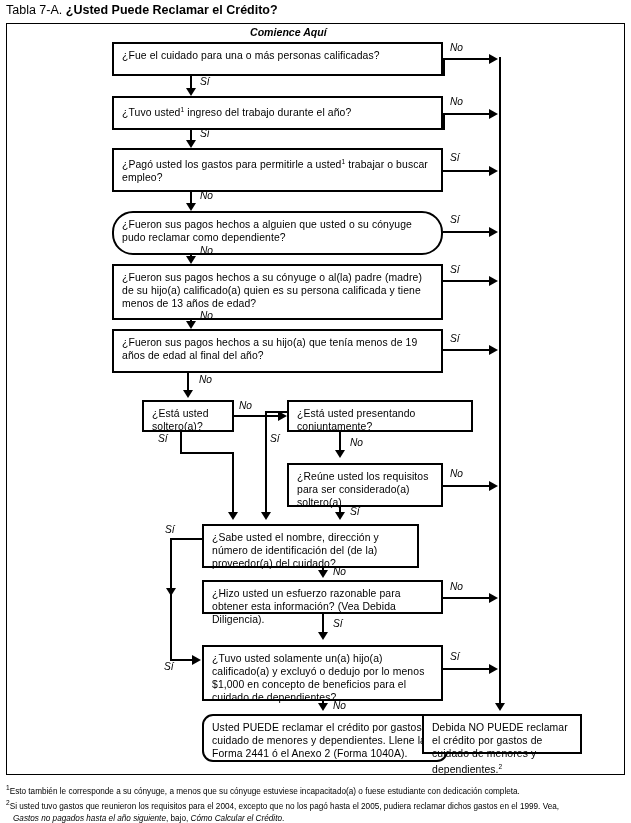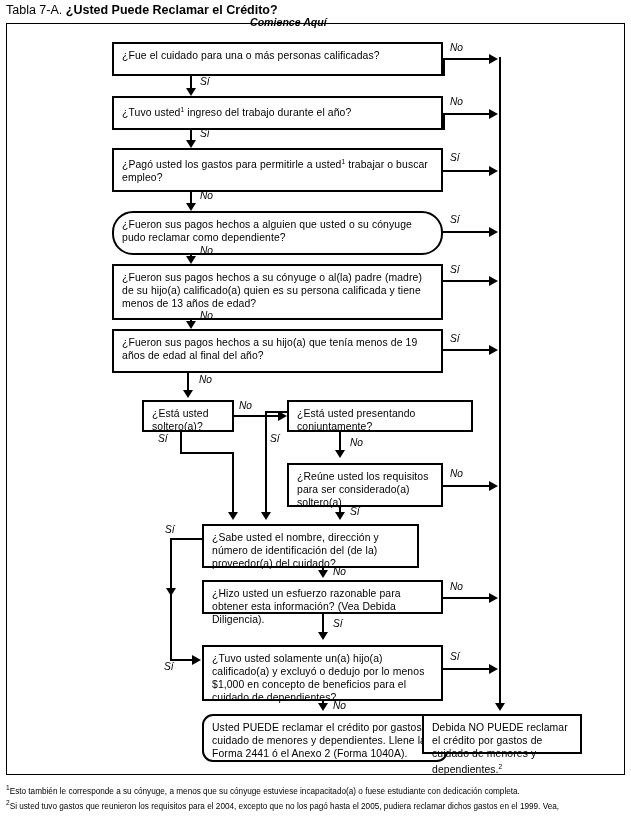--- a/index.html
+++ b/index.html
@@ -56,21 +56,21 @@
 </head>
 <body>
 
 <div id="title">
   <span class="reg">Tabla 7-A.</span>
   <span class="bold">¿Usted Puede Reclamar el Crédito?</span>
 </div>
 
 <div id="frame"></div>
 
-<div id="start-label" style="left:250px;top:16px;">Comience Aquí</div>
+<div id="start-label" style="left:250px;top:26px;">Comience Aquí</div>
 
 <div class="box" style="left:112px;top:42px;width:331px;height:34px;">
   <span>¿Fue el cuidado para una o más personas calificadas?</span>
 </div>
 
 <div class="box" style="left:112px;top:96px;width:331px;height:34px;">
   <span>¿Tuvo usted</span><sup class="sup">1</sup><span> ingreso del trabajo durante el año?</span>
 </div>
 
 <div class="box" style="left:112px;top:148px;width:331px;height:44px;">
@@ -230,13 +230,17 @@
 <div class="arrow-d" style="left:318px;top:703px;"></div>
 <div class="lbl" style="left:333px;top:700px;">No</div>
 
 <div id="footnotes">
   <p>
     <sup>1</sup><span>Esto también le corresponde a su cónyuge, a menos que su cónyuge estuviese incapacitado(a) o fuese estudiante con dedicación completa.</span>
   </p>
   <p>
     <sup>2</sup><span>Si usted tuvo gastos que reunieron los requisitos para el 2004, excepto que no los pagó hasta el 2005, pudiera reclamar dichos gastos en el 1999. Vea,</span>
   </p>
+  <p style="padding-left:7px;">
+    <span class="it">Gastos no pagados hasta el año siguiente</span><span>, bajo,</span>
+    <span class="it">Cómo Calcular el Crédito</span><span>.</span>
+  </p>
 </div>
 
 </body></html>

